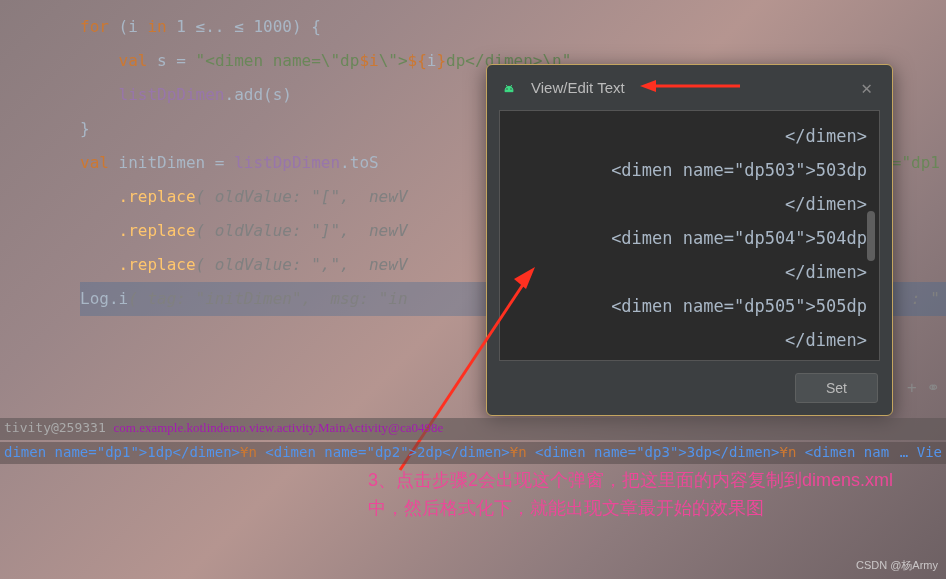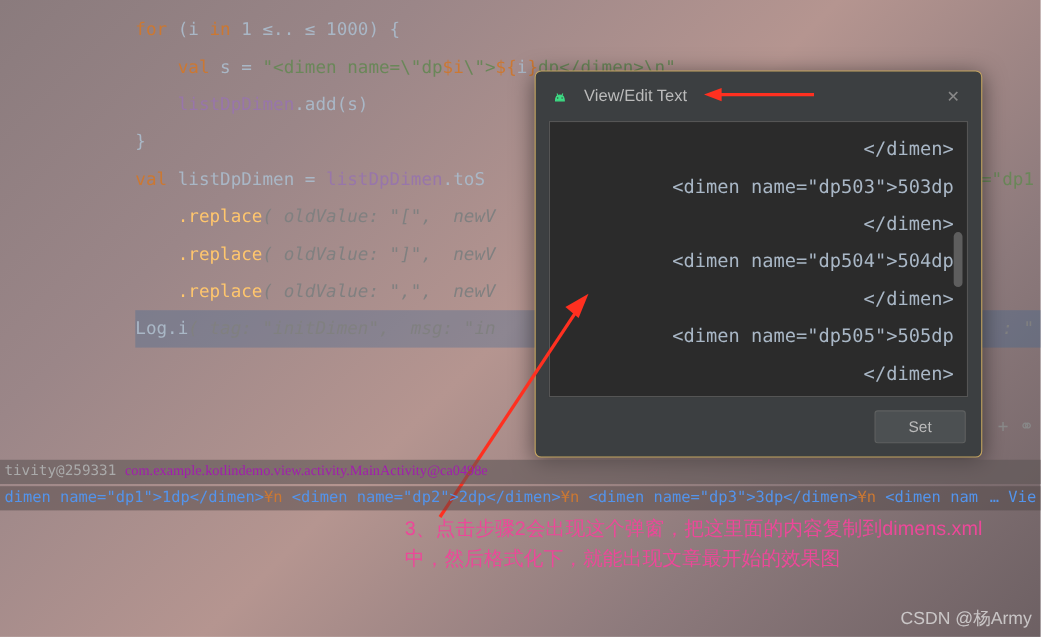--- a/index.html
+++ b/index.html
@@ -7,23 +7,22 @@
   width: 946px; height: 579px;
   font-family: 'Consolas', 'Monaco', monospace;
   font-size: 16px;
   background: linear-gradient(135deg, #8a7b7d 0%, #9b8688 25%, #b59590 50%, #8d7a7c 75%, #6d6063 100%);
   position: relative;
   overflow: hidden;
   color: #c0c0c0;
 }
 .code-area {
   position: absolute; top: 0; left: 0; right: 0;
-  padding: 10px 0 0 100px;
+  padding: 10px 0 0 80px;
   line-height: 34px;
-  margin-left: 23px;
 }
 .code-line { white-space: pre; }
 .kw-orange { color: #cc7832; }
 .kw-purple { color: #9876aa; }
 .kw-method { color: #ffc66d; }
 .kw-var { color: #a9b7c6; }
 .kw-tmpl { color: #cc7832; }
 .kw-param { color: #808080; font-style: italic; }
 .kw-green { color: #6a8759; }
 .highlight-line {
@@ -124,40 +123,40 @@
   color: #ec4899;
   font-size: 18px;
   font-weight: 500;
   line-height: 28px;
   font-family: sans-serif;
 }
 .watermark {
   position: absolute;
   bottom: 6px; right: 8px;
   color: rgba(230,230,230,0.75);
-  font-size: 16px;
+  font-size: 11px;
   font-family: sans-serif;
 }
 .gutter-icons {
   position: absolute;
   right: 6px; top: 378px;
   display: flex; gap: 10px;
   color: #888;
   font-size: 16px;
 }
 </style>
 </head>
 <body>
 
 <div class="code-area">
   <div class="code-line"><span class="kw-orange">for</span><span class="kw-var"> (i </span><span class="kw-orange">in</span><span class="kw-var"> 1 ≤.. ≤ 1000) {</span></div>
   <div class="code-line">    <span class="kw-orange">val</span><span class="kw-var"> s = </span><span class="kw-green">"&lt;dimen name=\"dp</span><span class="kw-tmpl">$i</span><span class="kw-green">\"&gt;</span><span class="kw-tmpl">${</span><span class="kw-var">i</span><span class="kw-tmpl">}</span><span class="kw-green">dp&lt;/dimen&gt;\n"</span></div>
   <div class="code-line">    <span class="kw-purple">listDpDimen</span><span class="kw-var">.add(s)</span></div>
   <div class="code-line"><span class="kw-var">}</span></div>
-  <div class="code-line"><span class="kw-orange">val</span><span class="kw-var"> listDpDimen = </span><span class="kw-purple">listDpDimen</span><span class="kw-var">.toS</span><span style="position:absolute;right:6px" class="kw-green">="dp1</span></div>
+  <div class="code-line"><span class="kw-orange">val</span><span class="kw-var"> initDimen = </span><span class="kw-purple">listDpDimen</span><span class="kw-var">.toS</span><span style="position:absolute;right:6px" class="kw-green">="dp1</span></div>
   <div class="code-line">    <span class="kw-method">.replace</span><span class="kw-param">( oldValue: "[",  newV</span></div>
   <div class="code-line">    <span class="kw-method">.replace</span><span class="kw-param">( oldValue: "]",  newV</span></div>
   <div class="code-line">    <span class="kw-method">.replace</span><span class="kw-param">( oldValue: ",",  newV</span></div>
   <div class="code-line highlight-line"><span class="kw-var">Log.i</span><span class="kw-param">( tag: "initDimen",  msg: "in</span><span style="position:absolute;right:6px" class="kw-param">: "</span></div>
 </div>
 
 <div class="dialog">
   <div class="dialog-header">
     <span class="android-icon">
       <svg viewBox="0 0 24 16" width="16" height="14">

